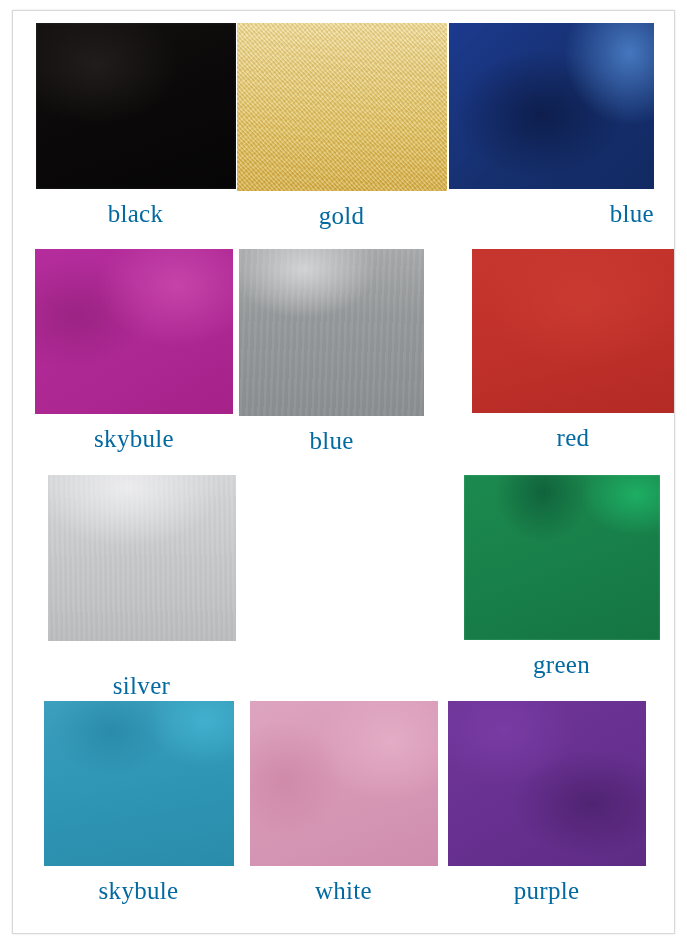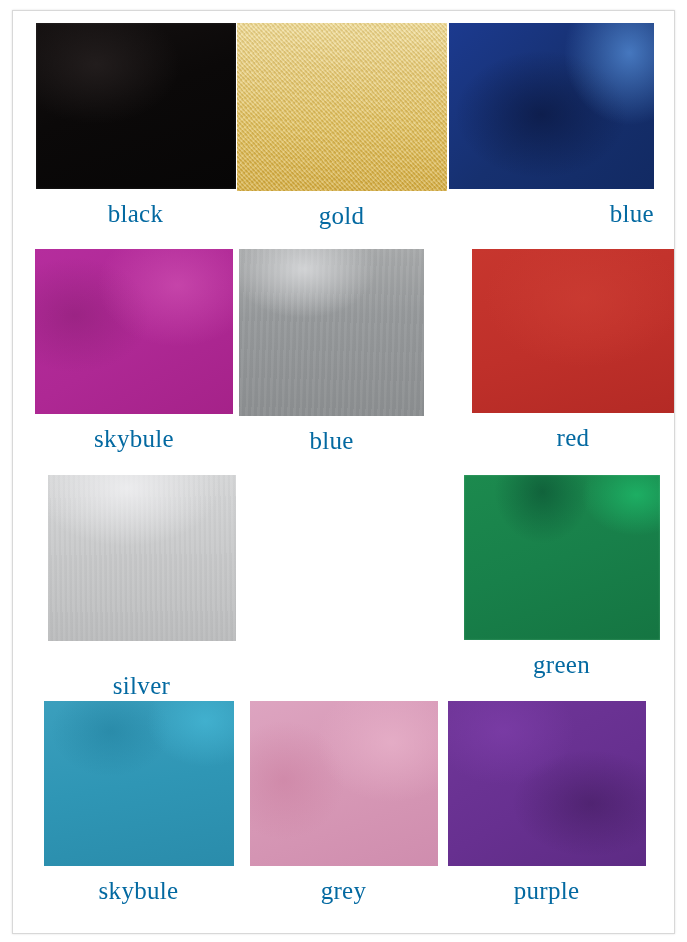--- a/index.html
+++ b/index.html
@@ -221,21 +221,21 @@
         <div class="swatch-label">skybule</div>
       </div>
 
       <div class="swatch-cell cell-pink">
         <div class="swatch-box">
           <div class="sheen" style="background:
                  radial-gradient(ellipse 60% 55% at 75% 25%, rgba(232,178,202,0.75) 0%, rgba(222,160,188,0) 66%),
                  radial-gradient(ellipse 45% 50% at 18% 48%, rgba(198,118,152,0.45) 0%, rgba(198,118,152,0) 72%),
                  linear-gradient(160deg, #dda4c0 0%, #d697b5 55%, #cf8dae 100%);"></div>
         </div>
-        <div class="swatch-label">grey</div>
+        <div class="swatch-label">white</div>
       </div>
 
       <div class="swatch-cell cell-purple">
         <div class="swatch-box">
           <div class="sheen" style="background:
                  radial-gradient(ellipse 55% 50% at 28% 18%, rgba(126,62,170,0.70) 0%, rgba(110,50,155,0) 66%),
                  radial-gradient(ellipse 55% 45% at 72% 62%, rgba(55,22,80,0.45) 0%, rgba(55,22,80,0) 72%),
                  linear-gradient(150deg, #703699 0%, #673090 55%, #5d2b84 100%);"></div>
         </div>
         <div class="swatch-label">purple</div>

